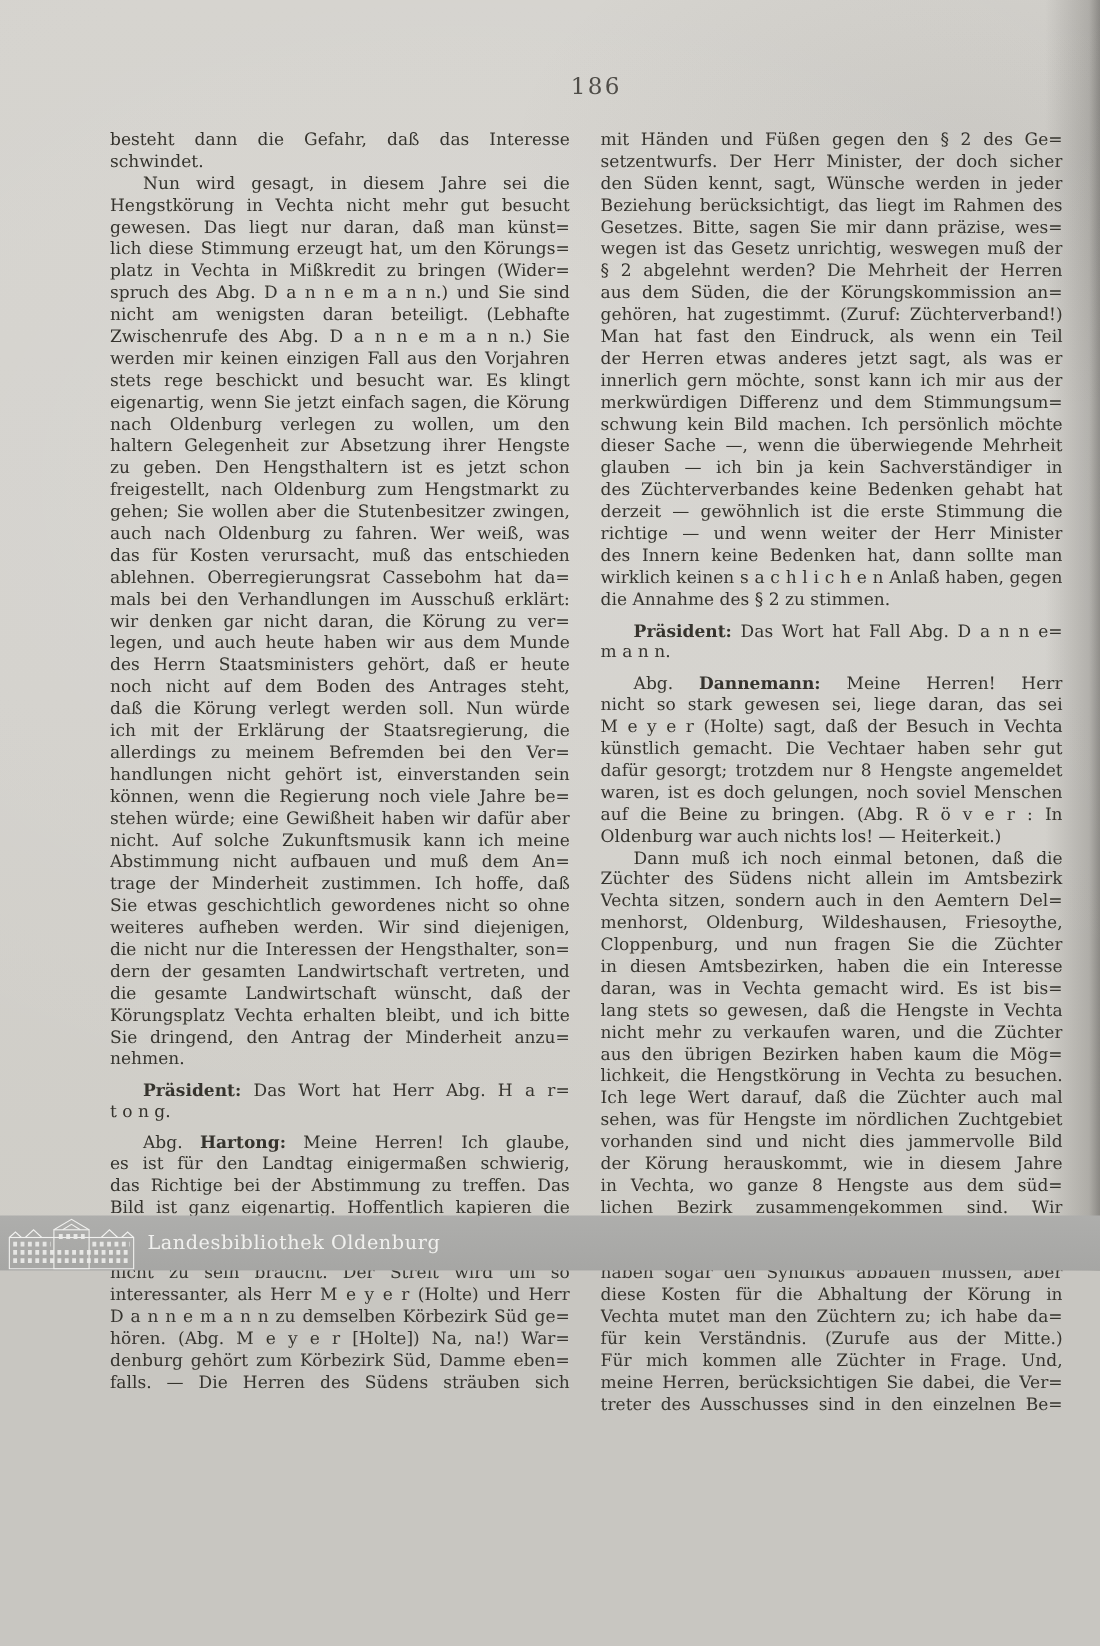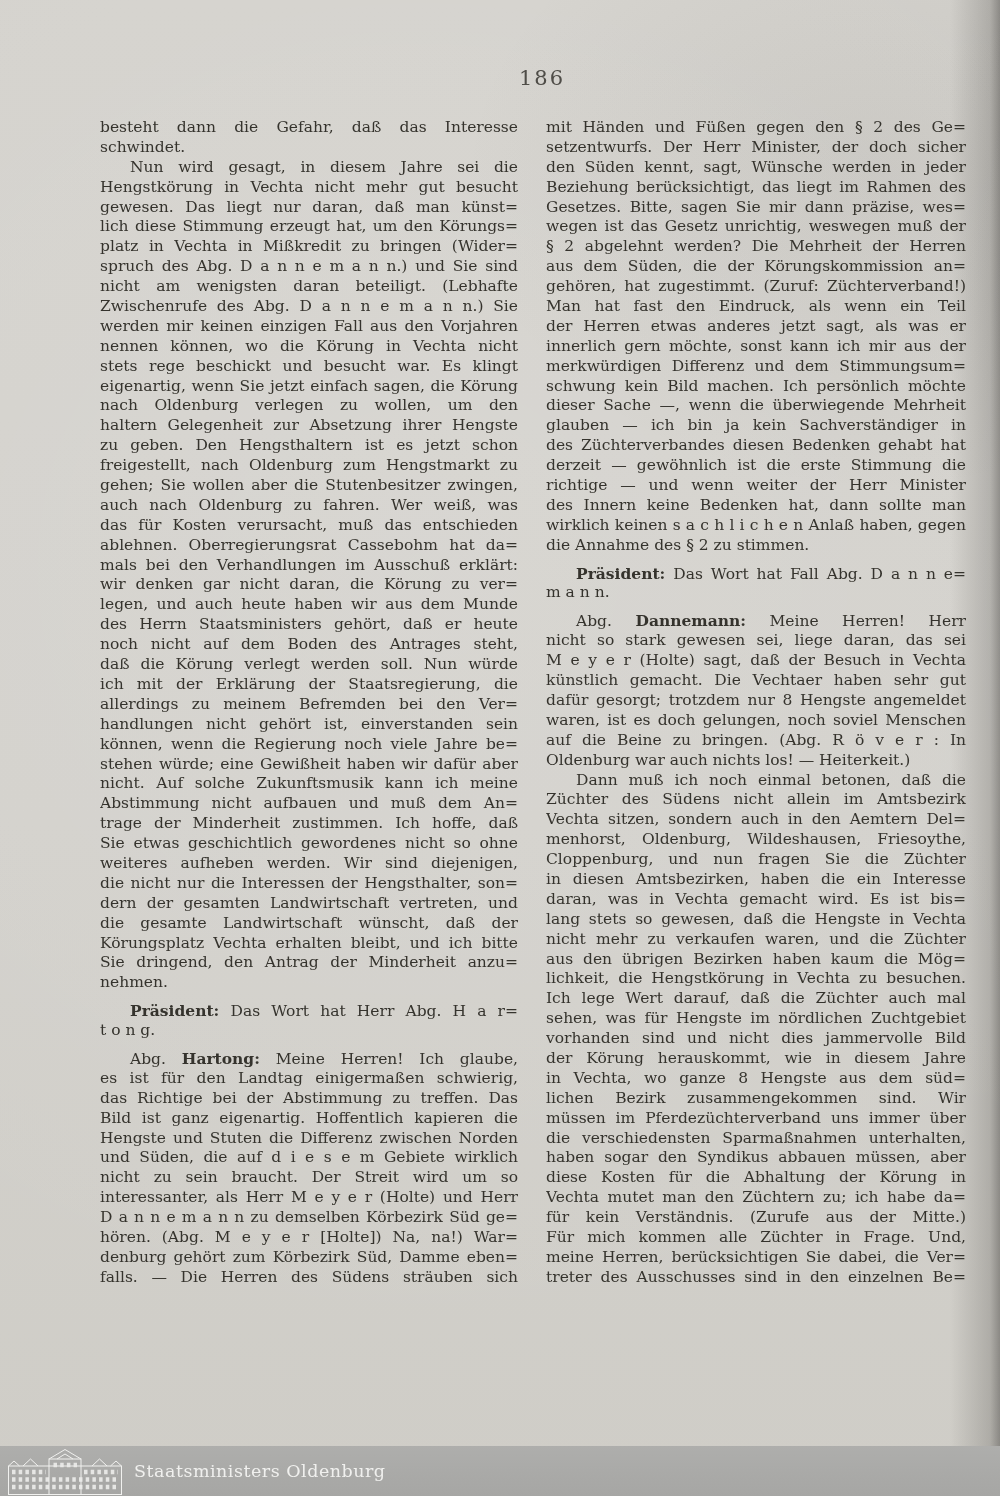--- a/index.html
+++ b/index.html
@@ -2,21 +2,21 @@
 <html><head>
 <meta charset="utf-8">
 <style>
   html,body{margin:0;padding:0;}
   body{
     width:1000px;height:1496px;overflow:hidden;
     font-family:"DejaVu Serif","Liberation Serif",serif;
     background:#c8c6c1;
   }
   .page{
-    position:relative;width:1000px;height:1496px;
+    position:relative;width:1000px;height:1155px;
     background:
       radial-gradient(ellipse 140% 90% at 42% 38%, rgba(255,255,255,0.10), rgba(0,0,0,0) 60%),
       radial-gradient(ellipse 60% 30% at 88% 12%, rgba(70,68,64,0.08), rgba(0,0,0,0) 70%),
       linear-gradient(to right, rgba(0,0,0,0) 95%, rgba(88,86,82,0.28) 99%, rgba(55,53,50,0.45) 100%),
       linear-gradient(to bottom, #d5d3ce 0%, #d3d1cc 55%, #cfcdc7 100%);
     color:#35332d;
   }
   .page-number{
     position:absolute;top:66px;left:487px;width:110px;
     text-align:center;font-size:21px;letter-spacing:2px;color:#4f4d48;
@@ -68,21 +68,20 @@
         <div class="para indent">
           <div class="line"><span>Nun wird gesagt, in diesem Jahre sei die</span></div>
           <div class="line"><span>Hengstkörung in Vechta nicht mehr gut besucht</span></div>
           <div class="line"><span>gewesen.  Das liegt nur daran, daß man künst=</span></div>
           <div class="line"><span>lich diese Stimmung erzeugt hat, um den Körungs=</span></div>
           <div class="line"><span>platz in Vechta in Mißkredit zu bringen (Wider=</span></div>
           <div class="line"><span>spruch des Abg. D a n n e m a n n.) und Sie sind</span></div>
           <div class="line"><span>nicht am wenigsten daran beteiligt.  (Lebhafte</span></div>
           <div class="line"><span>Zwischenrufe des Abg. D a n n e m a n n.)  Sie</span></div>
           <div class="line"><span>werden mir keinen einzigen Fall aus den Vorjahren</span></div>
-          <div class="line"><span>nennen können, wo die Körung in Vechta nicht</span></div>
           <div class="line"><span>stets rege beschickt und besucht war.  Es klingt</span></div>
           <div class="line"><span>eigenartig, wenn Sie jetzt einfach sagen, die Körung</span></div>
           <div class="line"><span>nach Oldenburg verlegen zu wollen, um den Hengst=</span></div>
           <div class="line"><span>haltern Gelegenheit zur Absetzung ihrer Hengste</span></div>
           <div class="line"><span>zu geben.  Den Hengsthaltern ist es jetzt schon</span></div>
           <div class="line"><span>freigestellt, nach Oldenburg zum Hengstmarkt zu</span></div>
           <div class="line"><span>gehen; Sie wollen aber die Stutenbesitzer zwingen,</span></div>
           <div class="line"><span>auch nach Oldenburg zu fahren.  Wer weiß, was</span></div>
           <div class="line"><span>das für Kosten verursacht, muß das entschieden</span></div>
           <div class="line"><span>ablehnen.  Oberregierungsrat Cassebohm hat da=</span></div>
@@ -140,21 +139,21 @@
           <div class="line"><span>§ 2 abgelehnt werden?  Die Mehrheit der Herren</span></div>
           <div class="line"><span>aus dem Süden, die der Körungskommission an=</span></div>
           <div class="line"><span>gehören, hat zugestimmt.  (Zuruf: Züchterverband!)</span></div>
           <div class="line"><span>Man hat fast den Eindruck, als wenn ein Teil</span></div>
           <div class="line"><span>der Herren etwas anderes jetzt sagt, als was er</span></div>
           <div class="line"><span>innerlich gern möchte, sonst kann ich mir aus der</span></div>
           <div class="line"><span>merkwürdigen Differenz und dem Stimmungsum=</span></div>
           <div class="line"><span>schwung kein Bild machen.  Ich persönlich möchte</span></div>
           <div class="line"><span>dieser Sache —, wenn die überwiegende Mehrheit</span></div>
           <div class="line"><span>glauben — ich bin ja kein Sachverständiger in</span></div>
-          <div class="line"><span>des Züchterverbandes diesen Bedenken gehabt hat</span></div>
+          <div class="line"><span>des Züchterverbandes keine Bedenken gehabt hat</span></div>
           <div class="line"><span>derzeit — gewöhnlich ist die erste Stimmung die</span></div>
           <div class="line"><span>richtige — und wenn weiter der Herr Minister</span></div>
           <div class="line"><span>des Innern keine Bedenken hat, dann sollte man</span></div>
           <div class="line"><span>wirklich keinen s a c h l i c h e n Anlaß haben, gegen</span></div>
           <div class="line last"><span>die Annahme des § 2 zu stimmen.</span></div>
         </div>
         <div class="para indent space-before">
           <div class="line"><b>Präsident:</b><span> Das Wort hat Fall Abg. D a n n e=</span></div>
           <div class="line last"><span>m a n n.</span></div>
         </div>
@@ -212,15 +211,15 @@
         <path d="M104.5 18 L110 13 L115.5 18"></path>
       </g>
       <g stroke="#ededeb" fill="none" stroke-width="4.5" stroke-dasharray="3.5 3.2" opacity="0.9">
         <path d="M6 24 H40"></path>
           <path d="M78 24 H112"></path>
         <path d="M6 31.5 H112"></path>
         <path d="M6 39 H112"></path>
         <path d="M47.5 17 H71"></path>
       </g>
     </svg>
-    <span class="banner-label">Staatsministers Oldenburg</span>
+    <span class="banner-label">Landesbibliothek Oldenburg</span>
   </div>
 </div>
 
 </body></html>

